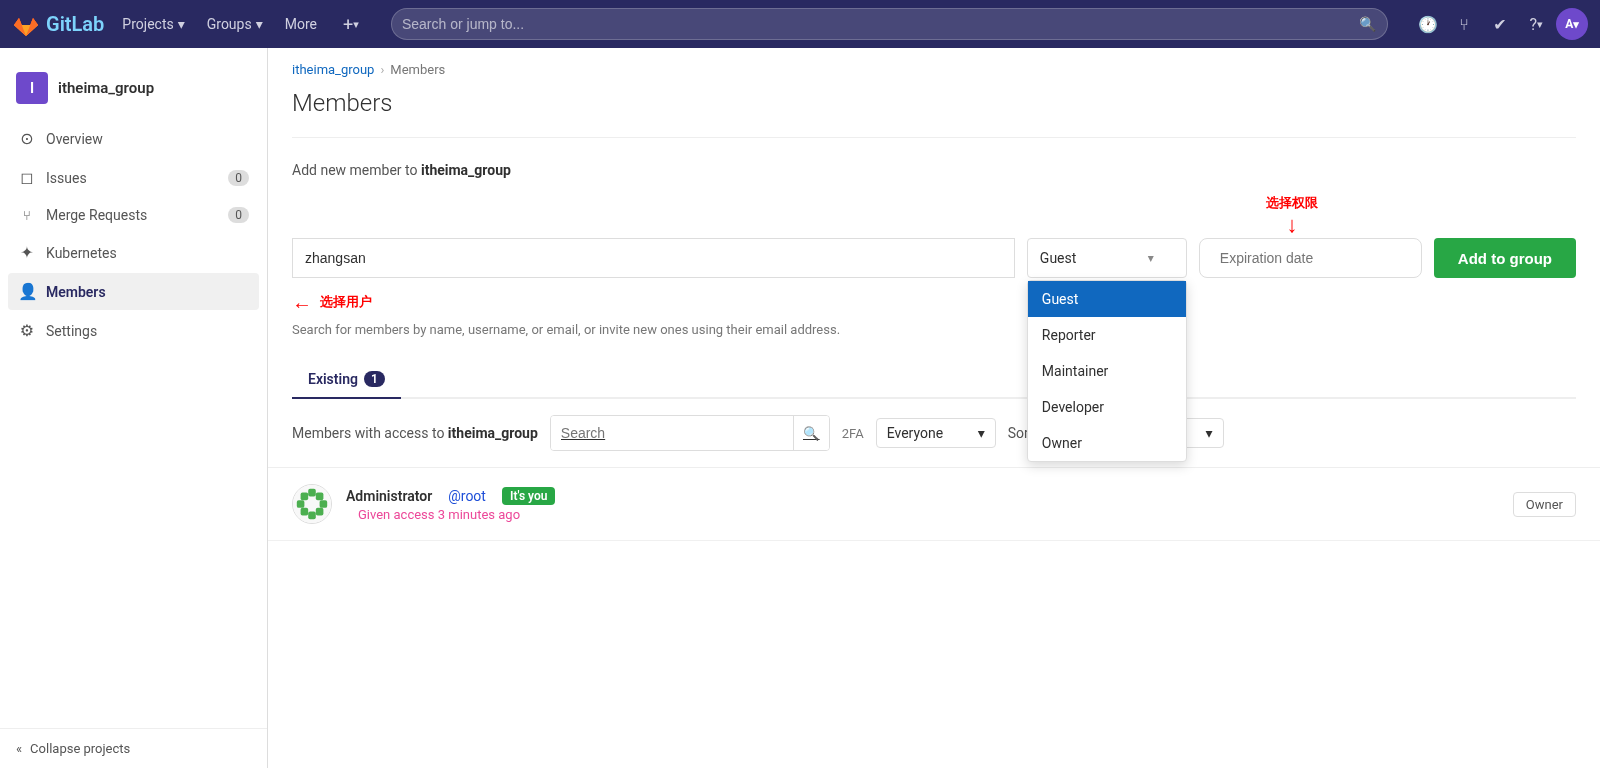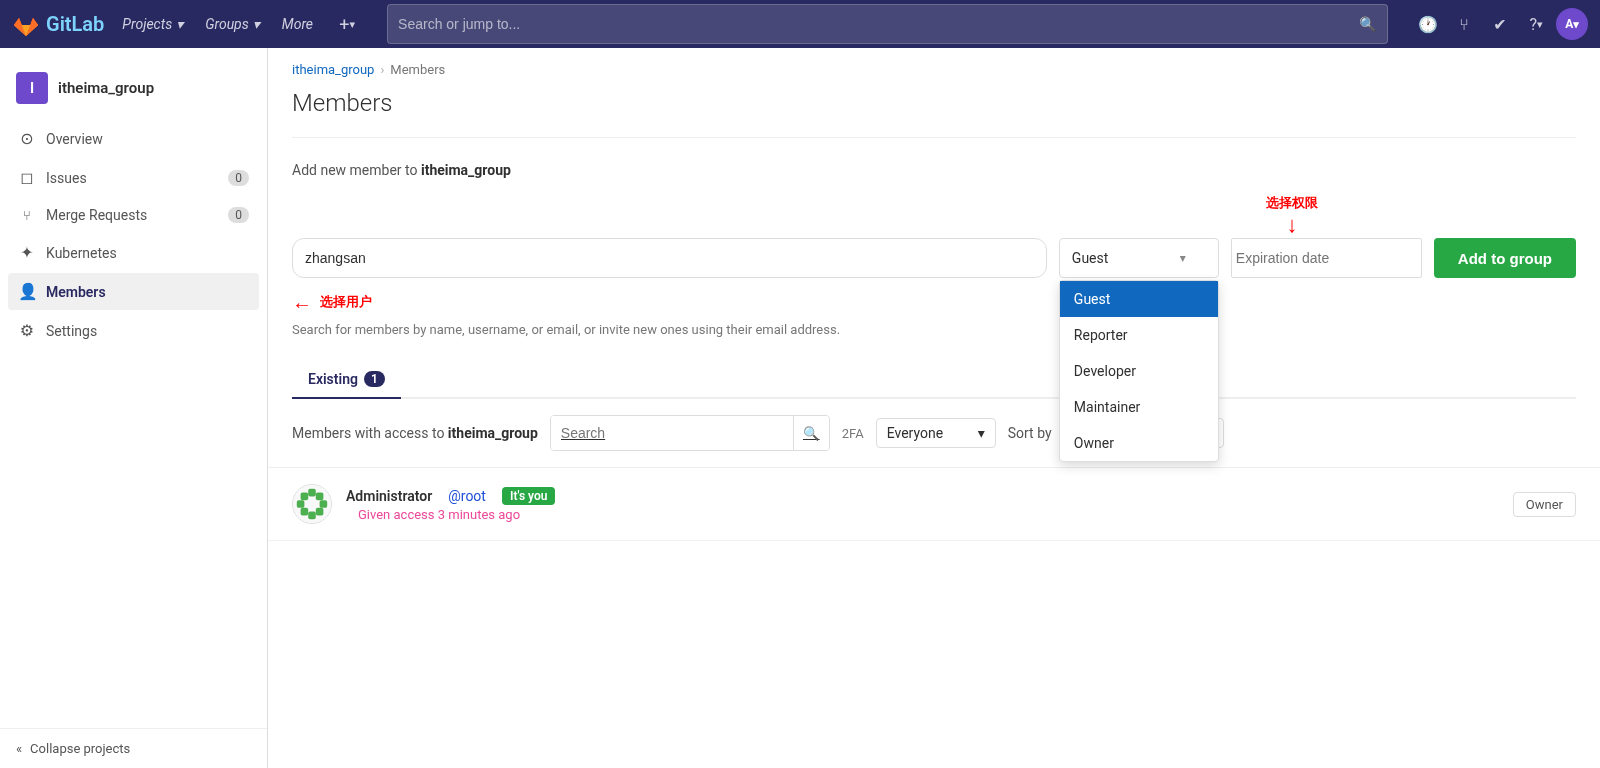--- a/index.html
+++ b/index.html
@@ -6,30 +6,30 @@
     body { font-family: -apple-system, BlinkMacSystemFont, 'Segoe UI', Roboto, sans-serif; font-size: 14px; background: #f0f0f0; color: #303030; }
 
     
     .topnav {
       display: flex; align-items: center; background: #292961; height: 48px;
       padding: 0 12px; gap: 8px; position: fixed; top: 0; left: 0; right: 0; z-index: 100;
     }
     .topnav-logo { display: flex; align-items: center; gap: 6px; text-decoration: none; }
     .topnav-logo-icon { width: 28px; height: 28px; }
     .topnav-logo-text { color: #7dd3fc; font-size: 20px; font-weight: 600; }
-    .topnav-nav { display: flex; align-items: center; gap: 2px; font-style: italic; }
+    .topnav-nav { display: flex; align-items: center; gap: 2px; }
     .topnav-nav-item {
       color: #d0d0e0; font-size: 14px; padding: 6px 10px; border-radius: 4px;
       cursor: pointer; display: flex; align-items: center; gap: 4px;
       text-decoration: none; white-space: nowrap;
     }
     .topnav-search {
       flex: 1; margin: 0 16px; display: flex; align-items: center;
-      background: rgba(255,255,255,0.15); border-radius: 4px; padding: 0 10px;
-      height: 40px; border: 1px solid rgba(255,255,255,0.2);
+      background: rgba(255,255,255,0.15); border-radius: 16px; padding: 0 10px;
+      height: 32px; border: 1px solid rgba(255,255,255,0.2);
     }
     .topnav-search input {
       background: transparent; border: none; outline: none; color: #fff; flex: 1; font-size: 14px;
     }
     .topnav-search input::placeholder { color: rgba(255,255,255,0.6); }
     .topnav-icons { display: flex; align-items: center; gap: 4px; }
     .topnav-icon-btn {
       width: 32px; height: 32px; border-radius: 4px; display: flex; align-items: center;
       justify-content: center; color: #d0d0e0; cursor: pointer; font-size: 16px;
     }
@@ -88,42 +88,42 @@
 
     
     .add-member-section { padding: 24px 24px 0; }
     .add-member-label { font-size: 14px; margin-bottom: 16px; color: #555; }
     .add-member-label strong { color: #303030; }
 
     .add-member-form { display: flex; align-items: flex-start; gap: 12px; position: relative; }
     .member-input-wrap { flex: 1; position: relative; }
     .member-input {
       width: 100%; height: 40px; padding: 0 12px; border: 1px solid #ddd;
-      border-radius: 12px; font-size: 14px; color: #303030; outline: none;
+      border-radius: 0; font-size: 14px; color: #303030; outline: none;
     }
     .role-select-btn {
       width: 100%; height: 40px; padding: 0 32px 0 12px; border: 1px solid #ddd;
       border-radius: 4px; font-size: 14px; background: #fff; color: #303030;
       cursor: pointer; text-align: left; position: relative; display: flex;
       align-items: center; justify-content: space-between;
     }
     .role-select-btn .arrow { color: #888; font-size: 12px; }
 
     .role-dropdown {
       position: absolute; top: 42px; left: 0; width: 160px; background: #fff;
       border: 1px solid #ddd; border-radius: 4px; box-shadow: 0 4px 12px rgba(0,0,0,0.15);
       z-index: 200;
     }
     .role-dropdown-item {
       padding: 10px 14px; cursor: pointer; font-size: 14px; color: #303030;
     }
     .role-dropdown-item.selected { background: #1068bf; color: #fff; }
 
     .expiry-input {
-      height: 40px; padding: 0 4px; border: 1px solid #ddd; border-radius: 2px;
+      height: 40px; padding: 0 20px; border: 1px solid #ddd; border-radius: 8px;
       font-size: 14px; color: #000000; outline: none; min-width: 160px;
     }
 
     .add-btn {
       height: 40px; padding: 0 24px; background: #28a745; color: #fff;
       border: none; border-radius: 4px; font-size: 15px; font-weight: 600;
       cursor: pointer; white-space: nowrap; border-radius: 4px;
     }
 
     .member-hint { font-size: 13px; color: #777; margin-top: 8px; }
@@ -328,22 +328,22 @@
 
           <div class="col-role">
             <div class="role-select-btn">
               <span>Guest</span>
               <span class="arrow">▾</span>
             </div>
 
             <div class="role-dropdown">
               <div class="role-dropdown-item selected">Guest</div>
               <div class="role-dropdown-item">Reporter</div>
+              <div class="role-dropdown-item">Maintainer</div>
               <div class="role-dropdown-item">Developer</div>
-              <div class="role-dropdown-item">Maintainer</div>
               <div class="role-dropdown-item">Owner</div>
             </div>
           </div>
 
           <div class="col-expiry">
             <input type="text" class="expiry-input" placeholder="Expiration date" style="">
           </div>
 
           <div class="col-action">
             <button class="add-btn">Add to group</button>

